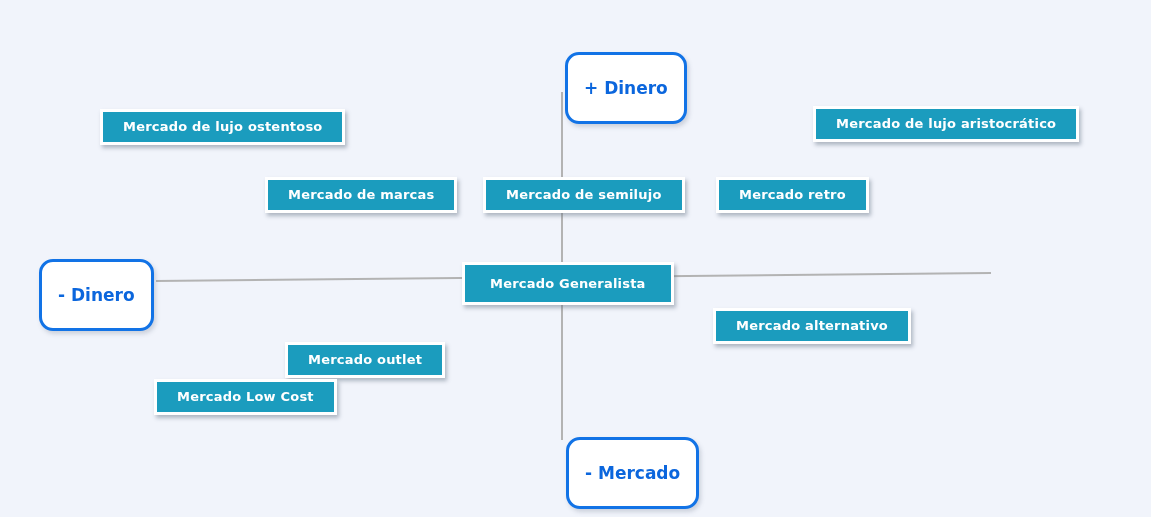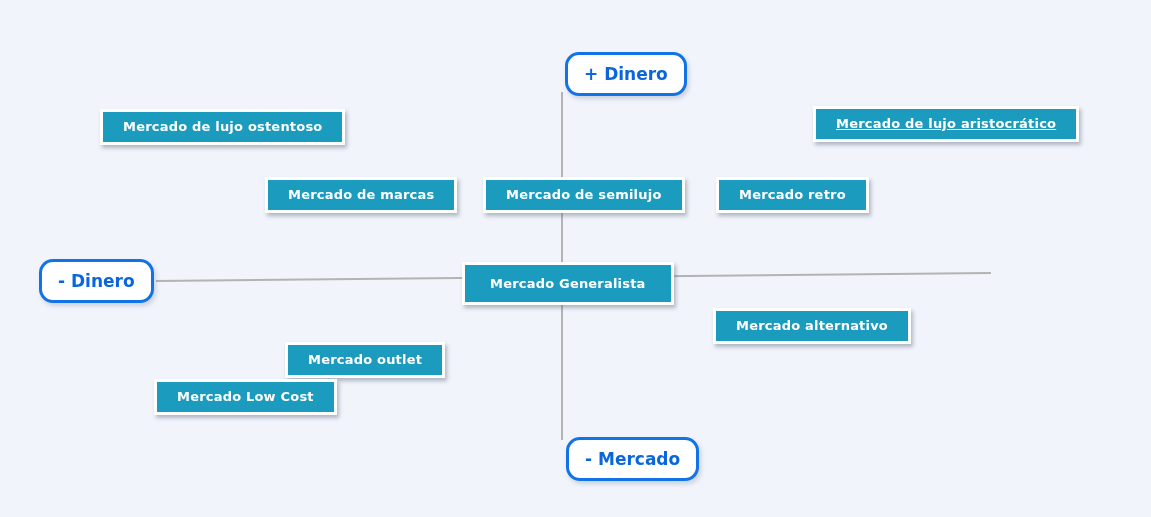--- a/index.html
+++ b/index.html
@@ -36,21 +36,21 @@
   }
 
   
   .axis{
     position:absolute;z-index:3;
     background:#ffffff;
     color:#0b66dd;
     border:3px solid #1273e6;
     border-radius:14px;
     height:34px;line-height:34px;
-    padding:2px 16px;
+    padding:16px 16px;
     font-size:17px;font-weight:bold;
     white-space:nowrap;
     text-align:left;
     box-shadow:2px 3px 4px rgba(120,130,148,0.30);
     cursor:pointer;
   }
 </style>
 </head>
 <body>
 
@@ -63,19 +63,19 @@
 
   <div class="axis" style="left:565px;top:52px;">+ Dinero</div>
   <div class="axis" style="left:566px;top:437px;">- Mercado</div>
   <div class="axis" style="left:39px;top:259px;">- Dinero</div>
 
   <div class="topic center" style="left:462px;top:262px;">Mercado Generalista</div>
 
   <div class="topic" style="left:100px;top:109px;">Mercado de lujo ostentoso</div>
   <div class="topic" style="left:483px;top:177px;">Mercado de semilujo</div>
   <div class="topic" style="left:265px;top:177px;">Mercado de marcas</div>
-  <div class="topic" style="left:813px;top:106px;text-decoration:underline;">Mercado de lujo aristocrático</div>
+  <div class="topic" style="left:813px;top:106px;">Mercado de lujo aristocrático</div>
   <div class="topic" style="left:716px;top:177px;">Mercado retro</div>
   <div class="topic" style="left:713px;top:308px;">Mercado alternativo</div>
   <div class="topic" style="left:285px;top:322px;margin-top:20px;">Mercado outlet</div>
   <div class="topic" style="left:154px;top:379px;">Mercado Low Cost</div>
 
 </div>
 
 </body></html>

